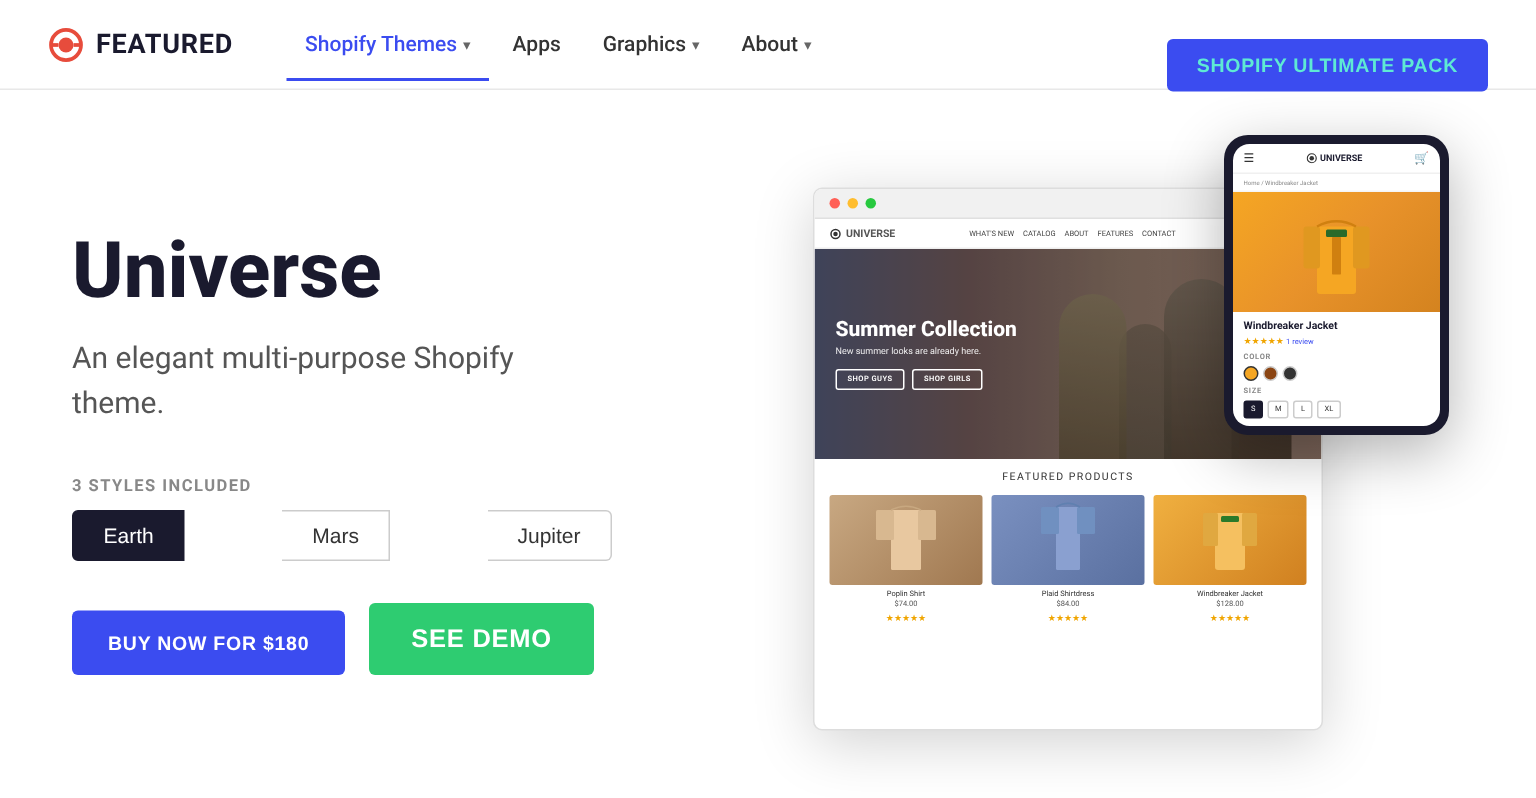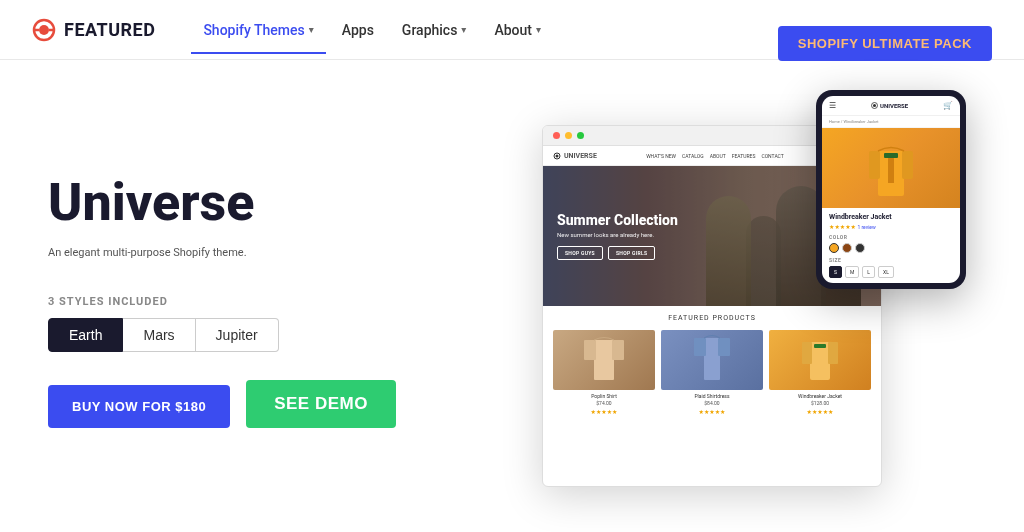--- a/index.html
+++ b/index.html
@@ -64,21 +64,21 @@
       right: 0;
       height: 2px;
       background: #3b4cf0;
     }
     .nav-item .chevron {
       font-size: 10px;
       color: #666;
     }
     .nav-cta {
       background: #3b4cf0;
-      color: #fdba74;
+      color: #5eead4;
       border: none;
       padding: 10px 20px;
       border-radius: 4px;
       font-size: 13px;
       font-weight: 700;
       letter-spacing: 0.5px;
       cursor: pointer;
       text-transform: uppercase;
       margin-top: 28px;
     }
@@ -98,37 +98,38 @@
       padding-top: 10px;
     }
     .hero-title {
       font-size: 52px;
       font-weight: 800;
       color: #1a1a2e;
       line-height: 1.1;
       margin-bottom: 14px;
     }
     .hero-subtitle {
-      font-size: 11px;
+      font-size: 20px;
       color: #555;
       margin-bottom: 34px;
       line-height: 1.5;
     }
     .styles-label {
       font-size: 11px;
       font-weight: 700;
       color: #888;
       letter-spacing: 1px;
       text-transform: uppercase;
       margin-bottom: 10px;
     }
     .style-tabs {
       display: flex;
       gap: 0;
       margin-bottom: 28px;
+      justify-content: space-between;
     }
     .style-tab {
       padding: 8px 20px;
       border: 1.5px solid #ccc;
       background: #fff;
       font-size: 14px;
       font-weight: 500;
       color: #333;
       cursor: pointer;
     }

